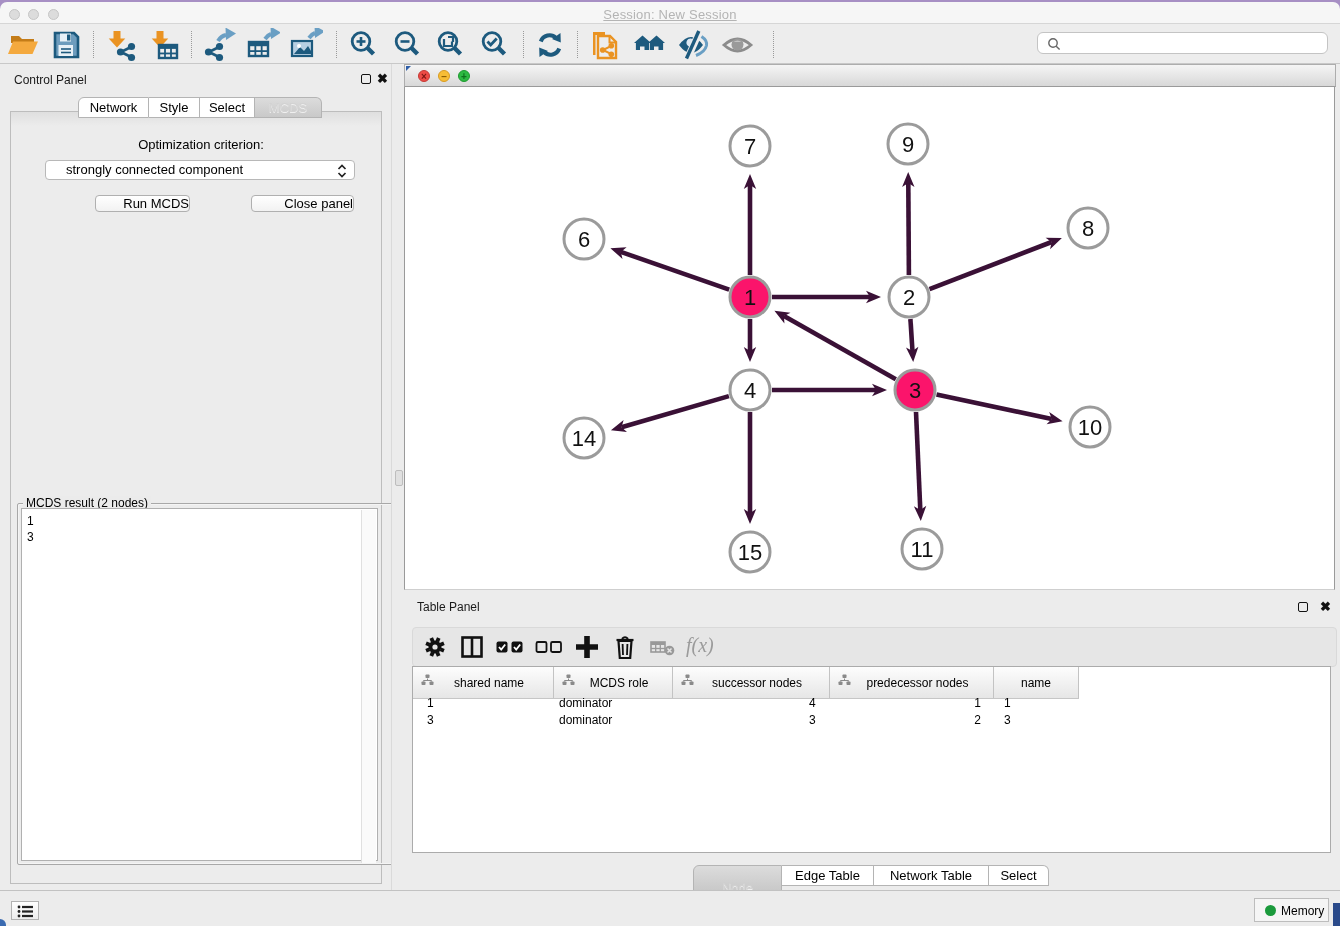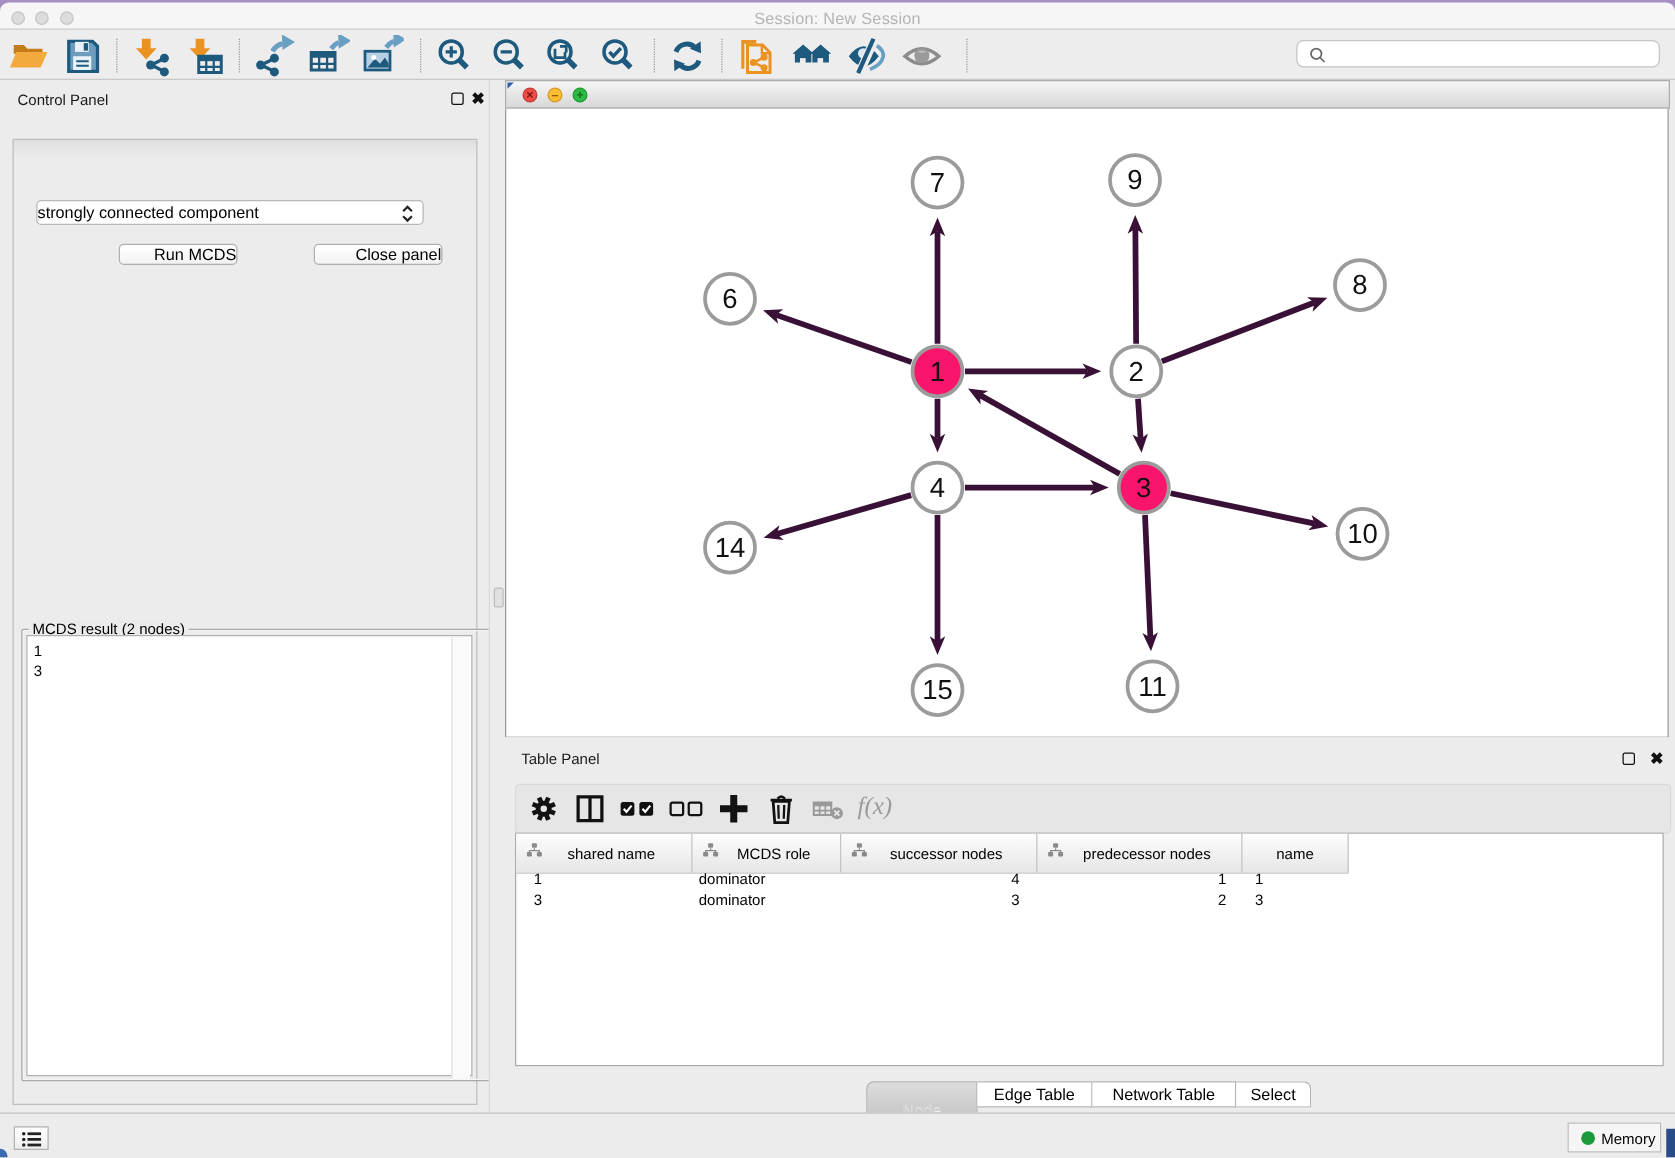--- a/index.html
+++ b/index.html
@@ -2,41 +2,41 @@
 <html><head>
 <meta charset="utf-8">
 <style>
 * { margin:0; padding:0; box-sizing:border-box; }
 html,body { width:1340px; height:926px; overflow:hidden; }
 body { font-family:"Liberation Sans", sans-serif; background:#ececec; position:relative; }
 
 #purple { position:absolute; top:0; left:0; width:1340px; height:26px; background:#a78fc4; }
 #titlebar { position:absolute; top:2px; left:0; width:1340px; height:21px; background:#f6f6f6; border-radius:7px 7px 0 0; }
 #titlebar .dot { position:absolute; top:7px; width:11px; height:11px; border-radius:50%; background:#dcdcdc; border:1px solid #c6c6c6; }
-#apptitle { position:absolute; top:5px; left:0; width:100%; text-align:center; font-size:13px; color:#b4b4b4; letter-spacing:0.2px; }
+#apptitle { position:absolute; top:5px; left:0; width:100%; text-align:center; font-size:13px; color:#b4b4b4; letter-spacing:0.2px;text-decoration:underline; }
 
 #toolbar { position:absolute; top:23px; left:0; width:1340px; height:41px; background:#ededed; border-top:1px solid #d6d6d6; border-bottom:1px solid #c8c8c8; }
 .tsep { position:absolute; top:7px; height:27px; width:0; border-left:1px dotted #9a9a9a; }
 .ticon { position:absolute; top:4px; width:34px; height:34px; }
 #searchbox { position:absolute; top:8px; left:1037px; width:291px; height:22px; background:#fff; border:1px solid #c4c4c4; border-radius:6px; }
 
 #cpanel { position:absolute; top:64px; left:0; width:391px; height:826px; background:#ececec; }
 #cpanel-hdr { position:absolute; top:0; left:0; width:100%; height:33px; }
 #cpanel-hdr .t { position:absolute; left:14px; top:9px; font-size:12px; color:#1a1a1a; }
 .sqbtn { position:absolute; top:10px; width:10px; height:10px; border:1.5px solid #111; border-radius:2px; }
 .xbtn  { position:absolute; top:7px; font-size:13px; font-weight:bold; color:#111; }
 .tabrow { position:absolute; display:flex; }
 .tab { height:21px; background:#fff; border:1px solid #b4b4b4; border-left:none; font-size:13px; color:#000; text-align:center; line-height:19px; }
 .tab.first { border-left:1px solid #b4b4b4; border-radius:6px 0 0 0; }
 .tab.last { border-radius:0 6px 0 0; }
 .tab.sel { background:linear-gradient(#dcdcdc,#c9c9c9); color:#d2d2d2; text-shadow:0 1px 0 #f0f0f0; }
 #cp-tabs { top:33px; left:78px; }
 #cp-box { position:absolute; top:47px; left:10px; width:372px; height:773px; border:1px solid #bdbdbd; background:linear-gradient(#dfdfdf,#ececec 14px); }
 #optlabel { position:absolute; top:73px; left:10px; width:382px; text-align:center; font-size:13px; color:#000; }
-#optsel { position:absolute; top:96px; left:29px; width:310px; height:20px; background:#fff; border:1px solid #b8b8b8; border-radius:4px; font-size:13px; color:#000; line-height:18px; padding-left:0; }
+#optsel { position:absolute; top:96px; left:45px; width:310px; height:20px; background:#fff; border:1px solid #b8b8b8; border-radius:4px; font-size:13px; color:#000; line-height:18px; padding-left:20px; }
 .pbtn { position:absolute; top:131px; height:17px; background:linear-gradient(#ffffff,#f2f2f2); border:1px solid #b0b0b0; border-radius:4px; font-size:13px; text-align:right; color:#000; }
 #fieldset { position:absolute; top:439px; left:17px; width:425px; height:362px; border:1px solid #a8a8a8; border-radius:2px; box-shadow:0 0 0 1px #f4f4f4 inset; }
 #fieldset .legend { position:absolute; top:-8px; left:5px; background:#ebebeb; padding:0 3px; font-size:12px; color:#000; }
 #resultbox { position:absolute; top:4px; left:3px; width:357px; height:353px; background:#fff; border:1px solid #b0b0b0; font-size:12px; color:#000; line-height:15.5px; padding:5px 0 0 5px; }
 #resultbox .sb { position:absolute; right:1px; top:1px; width:15px; height:353px; background:#fafafa; border-left:1px solid #e0e0e0; }
 
 #vsplit { position:absolute; top:64px; left:391px; width:13px; height:826px; background:#ececec; border-left:1px solid #dadada; }
 #vhandle { position:absolute; top:406px; left:3px; width:8px; height:16px; background:#e0e0e0; border:1px solid #bdbdbd; border-radius:2px; }
 
 #netwin { position:absolute; top:64px; left:404px; width:932px; height:526px; }
@@ -207,20 +207,27 @@
       </svg></div>
 
 </div>
 <div id="cpanel">
   <div id="cpanel-hdr">
     <span class="t">Control Panel</span>
     <span class="sqbtn" style="left:361px"></span>
     <span class="xbtn" style="left:377px">✖</span>
   </div>
   <div id="cp-box"></div>
+  <div class="tabrow" id="cp-tabs">
+    <div class="tab first" style="width:71px">Network</div>
+    <div class="tab" style="width:51px">Style</div>
+    <div class="tab" style="width:55px">Select</div>
+    <div class="tab sel last" style="width:67px">MCDS</div>
+  </div>
+  <div id="optlabel">Optimization criterion:</div>
   <div id="optsel">strongly connected component
     <svg width="10" height="14" viewBox="0 0 10 14" style="position:absolute;right:7px;top:2.5px">
         <path d="M1.5,5 L5,1.5 L8.5,5" fill="none" stroke="#222" stroke-width="1.7"></path>
         <path d="M1.5,9 L5,12.5 L8.5,9" fill="none" stroke="#222" stroke-width="1.7"></path>
       </svg>
   </div>
   <div class="pbtn" style="left:95px;width:95px;">Run MCDS</div>
   <div class="pbtn" style="left:203px;width:103px;margin-left:48px;">Close panel</div>
   <div id="fieldset">
     <span class="legend">MCDS result (2 nodes)</span>

